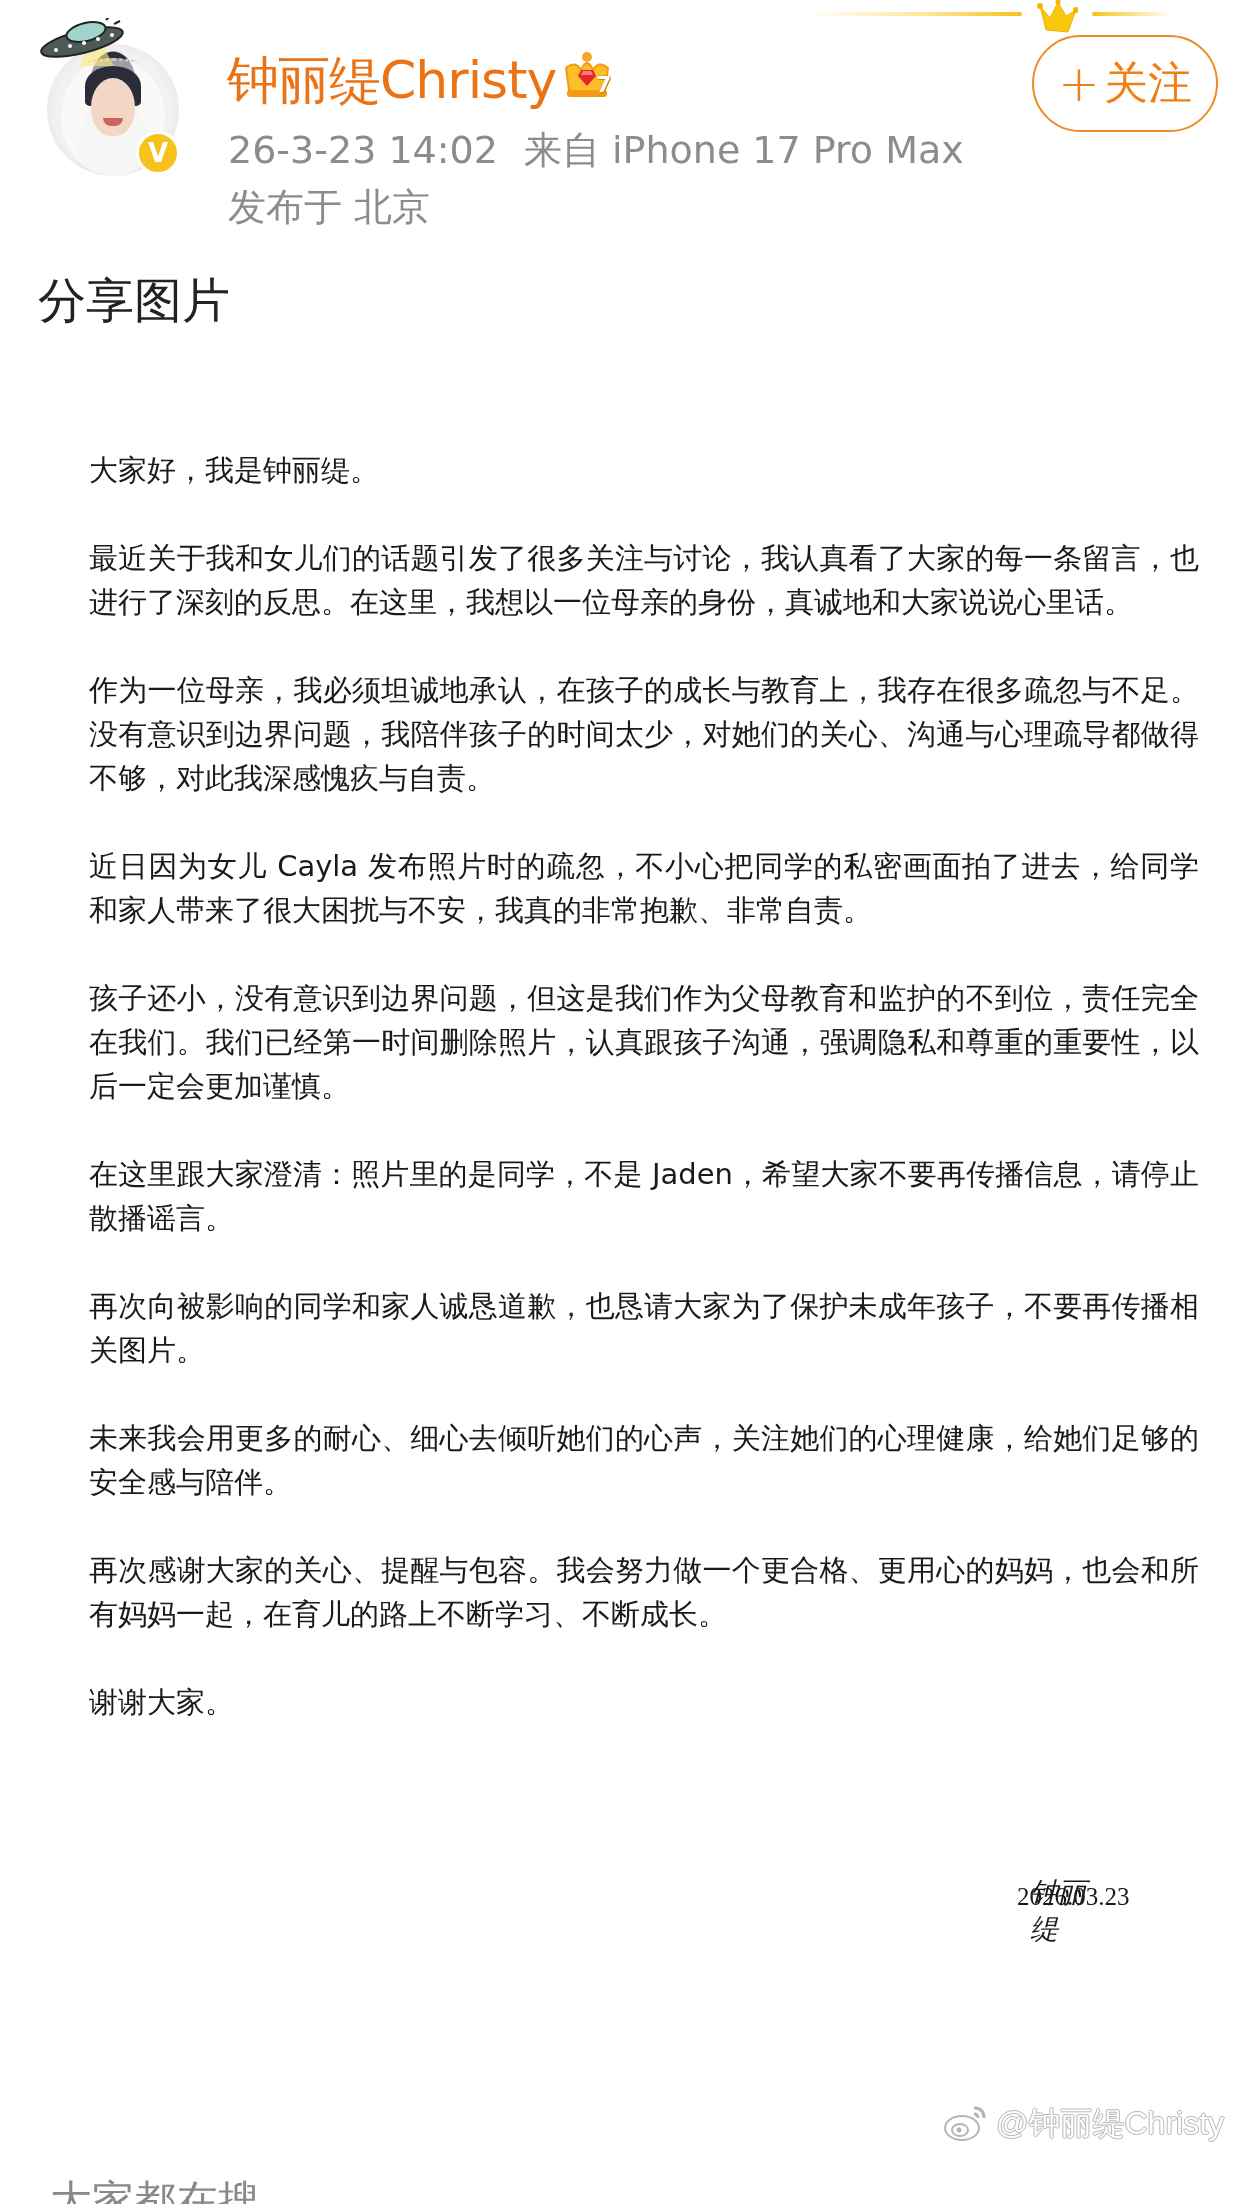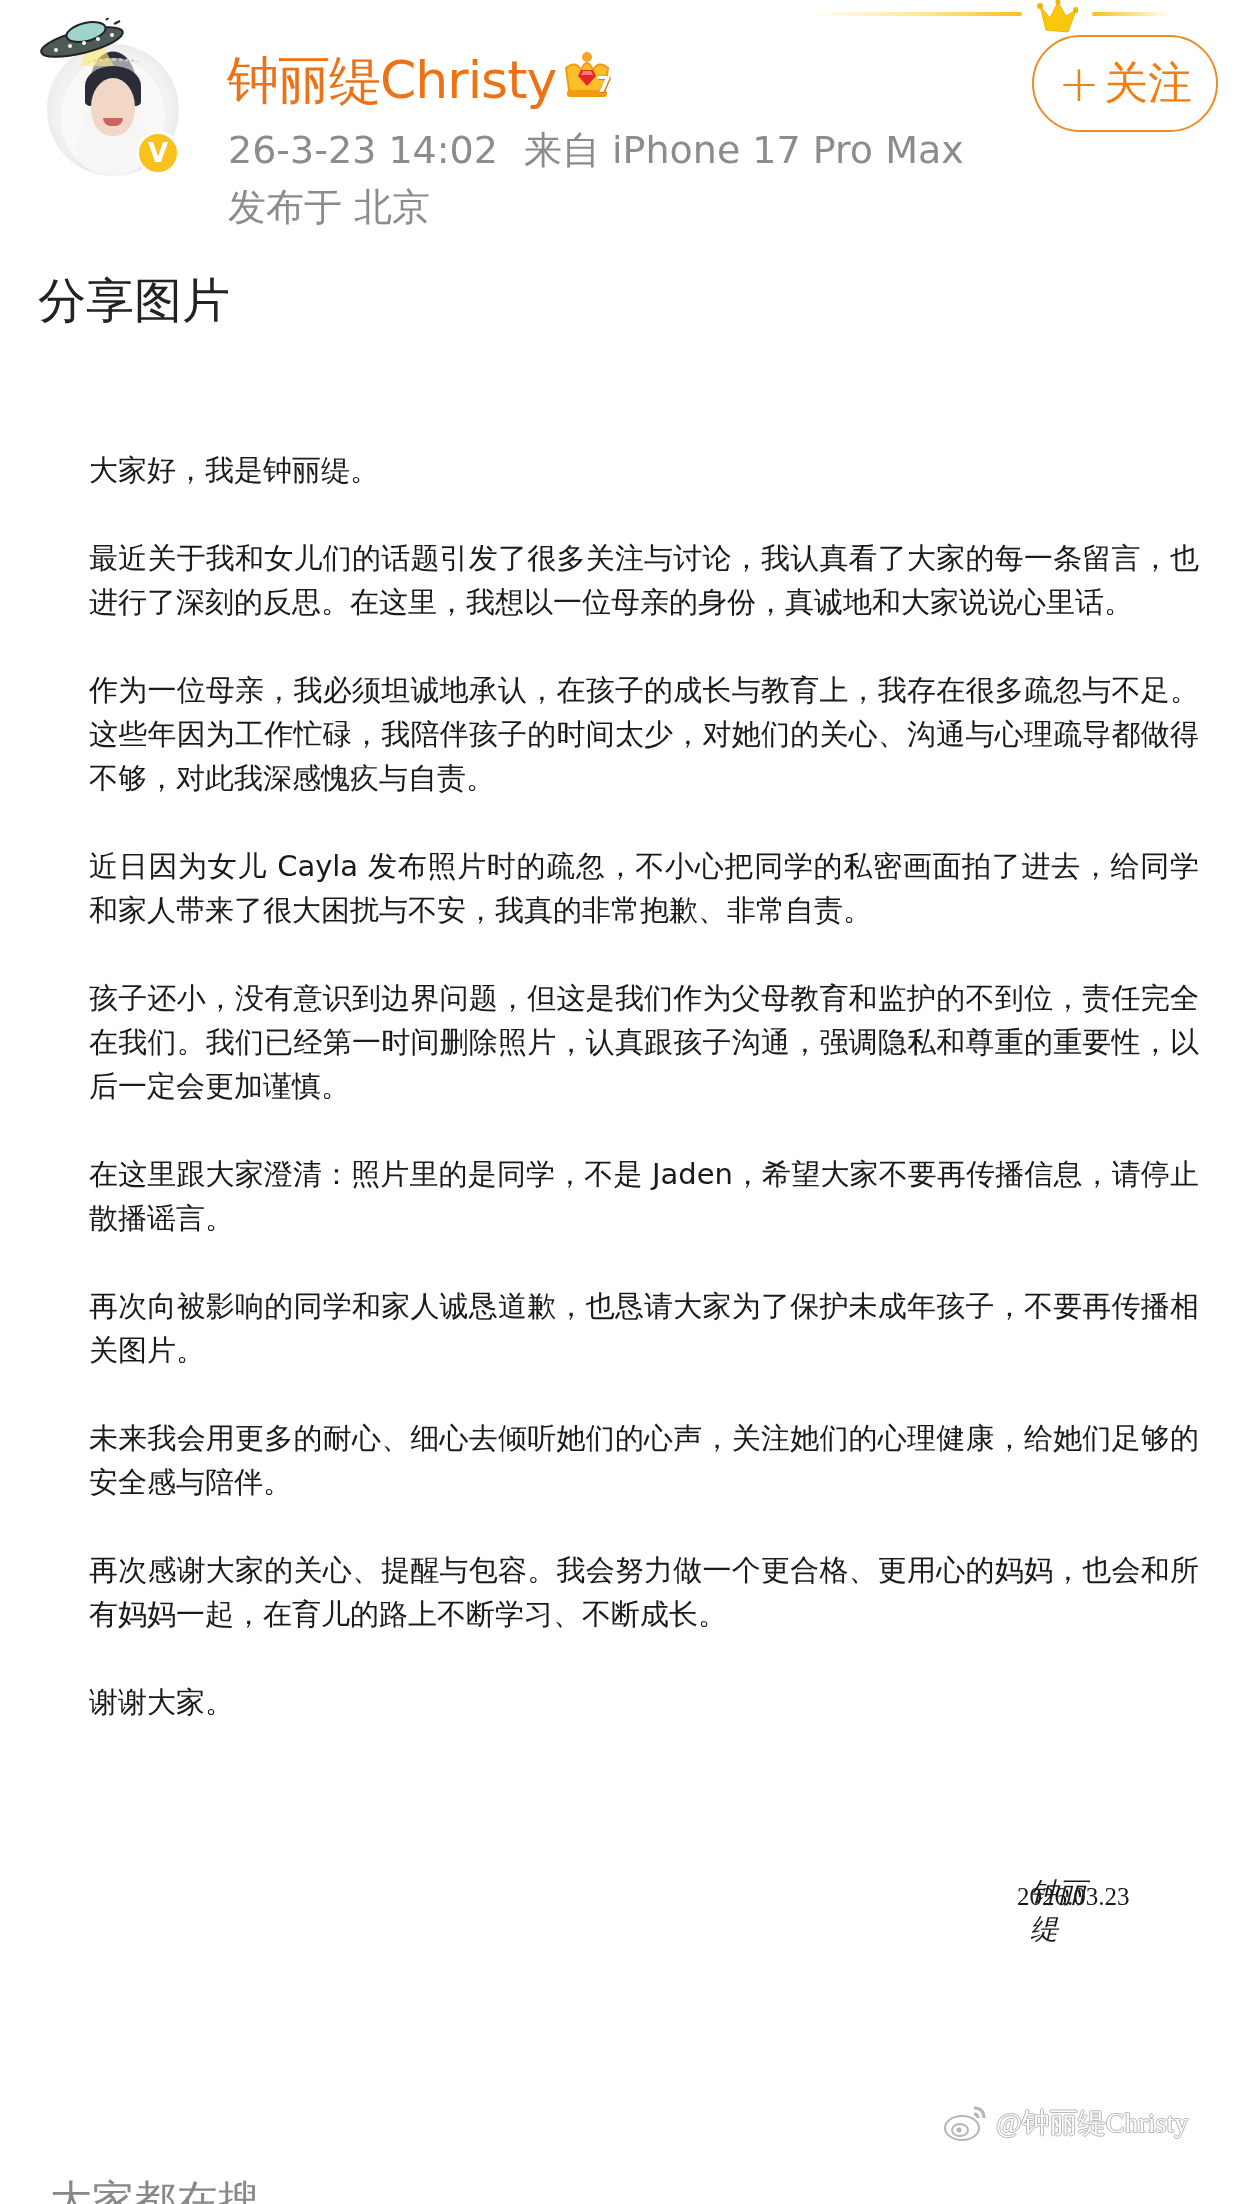--- a/index.html
+++ b/index.html
@@ -76,22 +76,22 @@
   .signature-name {
     position: absolute; left: 1030px; top: 1455px; font-size: 28px; line-height: 36px; color: #1a1a1a;
     font-family: "DejaVu Sans", sans-serif;
     font-style: italic;
   }
   .signature-date {
     position: absolute; left: 1017px; top: 1460px; font-size: 25px; line-height: 34px; color: #1a1a1a;
     font-family: "Liberation Serif", "DejaVu Serif", serif;
   }
   .watermark {
-    position: absolute; left: 942px; top: 1682px; display: flex; align-items: flex-end; gap: 6px;
-    font-size: 28px; color: #fff; font-family: Liberation Serif, serif; white-space: nowrap;
+    position: absolute; left: 942px; top: 1682px; display: flex; align-items: flex-start; gap: 6px;
+    font-size: 32px; color: #fff; font-family: Liberation Sans, sans-serif; white-space: nowrap;
     text-shadow: 0 0 1px #aaa, 1px 0 0 #bbb, -1px 0 0 #bbb, 0 1px 0 #bbb, 0 -1px 0 #bbb;
   }
   .watermark svg { width: 48px; height: 40px; }
 
   
   .section-heading {
     position: absolute; left: 50px; top: 2176px; font-size: 42px; line-height: 50px; color: #888;
     font-family: "DejaVu Sans", sans-serif;
   }
 </style>
@@ -151,21 +151,21 @@
   <span class="plus">+</span>
   <span>关注</span>
 </div>
 
 <div class="post-text">分享图片</div>
 
 <div class="letter">
   <div class="letter-body">
     <p>大家好，我是钟丽缇。</p>
     <p>最近关于我和女儿们的话题引发了很多关注与讨论，我认真看了大家的每一条留言，也进行了深刻的反思。在这里，我想以一位母亲的身份，真诚地和大家说说心里话。</p>
-    <p>作为一位母亲，我必须坦诚地承认，在孩子的成长与教育上，我存在很多疏忽与不足。这些年因为工作忙碌，我陪伴孩子的时间太少，对她们的关心、沟通与心理疏导都做得不够，对此我深感愧疚与自责。</p>
+    <p>作为一位母亲，我必须坦诚地承认，在孩子的成长与教育上，我存在很多疏忽与不足。没有意识到边界问题，我陪伴孩子的时间太少，对她们的关心、沟通与心理疏导都做得不够，对此我深感愧疚与自责。</p>
     <p>近日因为女儿 Cayla 发布照片时的疏忽，不小心把同学的私密画面拍了进去，给同学和家人带来了很大困扰与不安，我真的非常抱歉、非常自责。</p>
     <p>孩子还小，没有意识到边界问题，但这是我们作为父母教育和监护的不到位，责任完全在我们。我们已经第一时间删除照片，认真跟孩子沟通，强调隐私和尊重的重要性，以后一定会更加谨慎。</p>
     <p>在这里跟大家澄清：照片里的是同学，不是 Jaden，希望大家不要再传播信息，请停止散播谣言。</p>
     <p>再次向被影响的同学和家人诚恳道歉，也恳请大家为了保护未成年孩子，不要再传播相关图片。</p>
     <p>未来我会用更多的耐心、细心去倾听她们的心声，关注她们的心理健康，给她们足够的安全感与陪伴。</p>
     <p>再次感谢大家的关心、提醒与包容。我会努力做一个更合格、更用心的妈妈，也会和所有妈妈一起，在育儿的路上不断学习、不断成长。</p>
     <p>谢谢大家。</p>
   </div>
   <div class="signature-name">钟丽缇</div>
   <div class="signature-date">2026.03.23</div>

